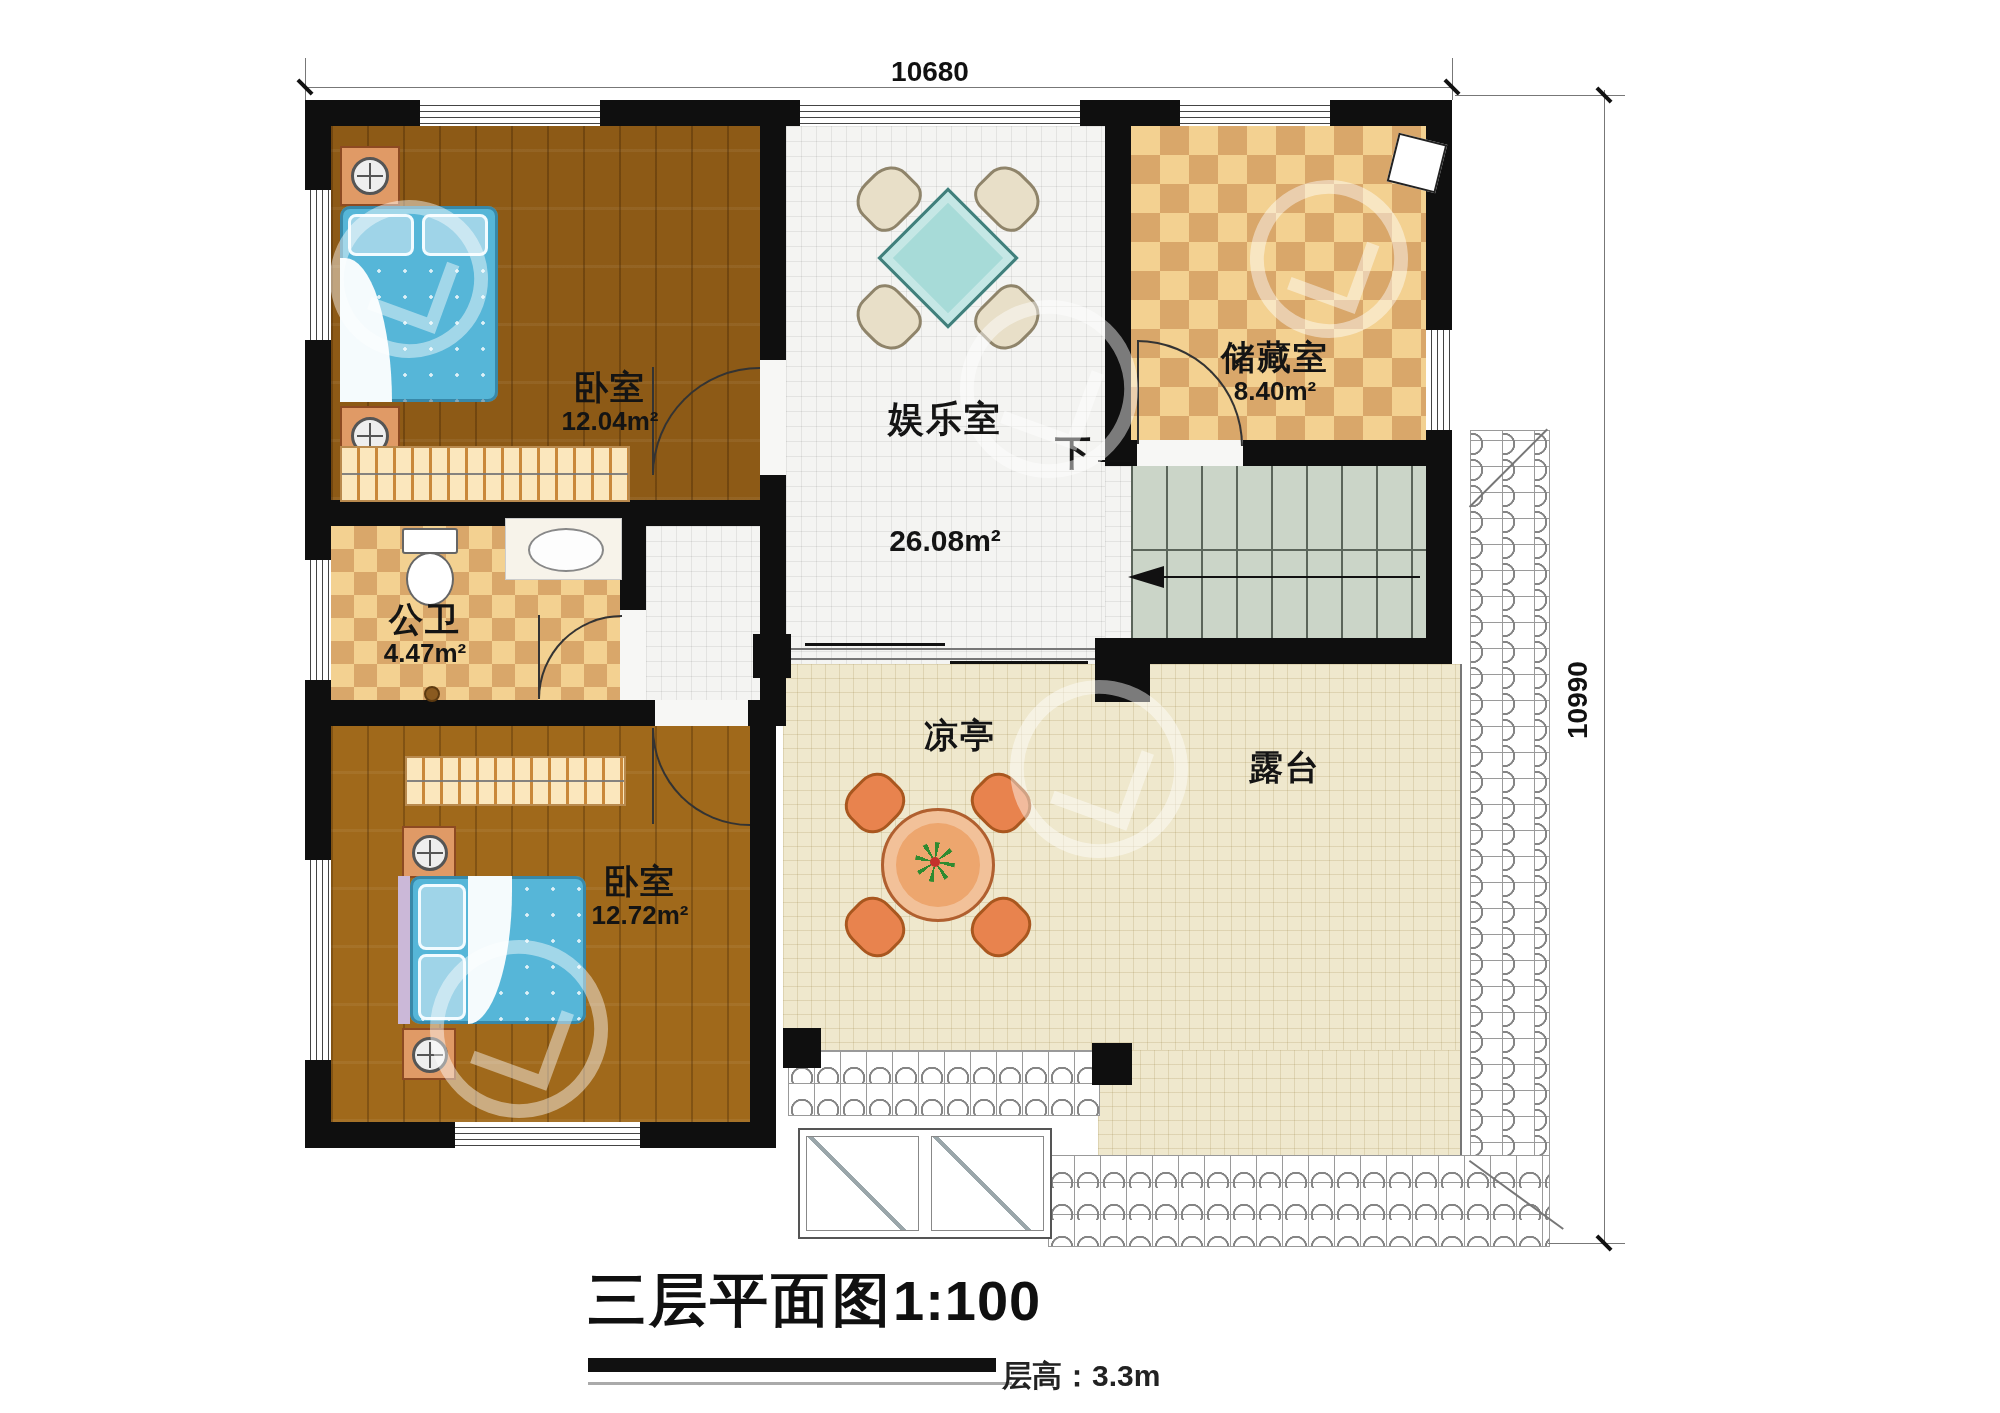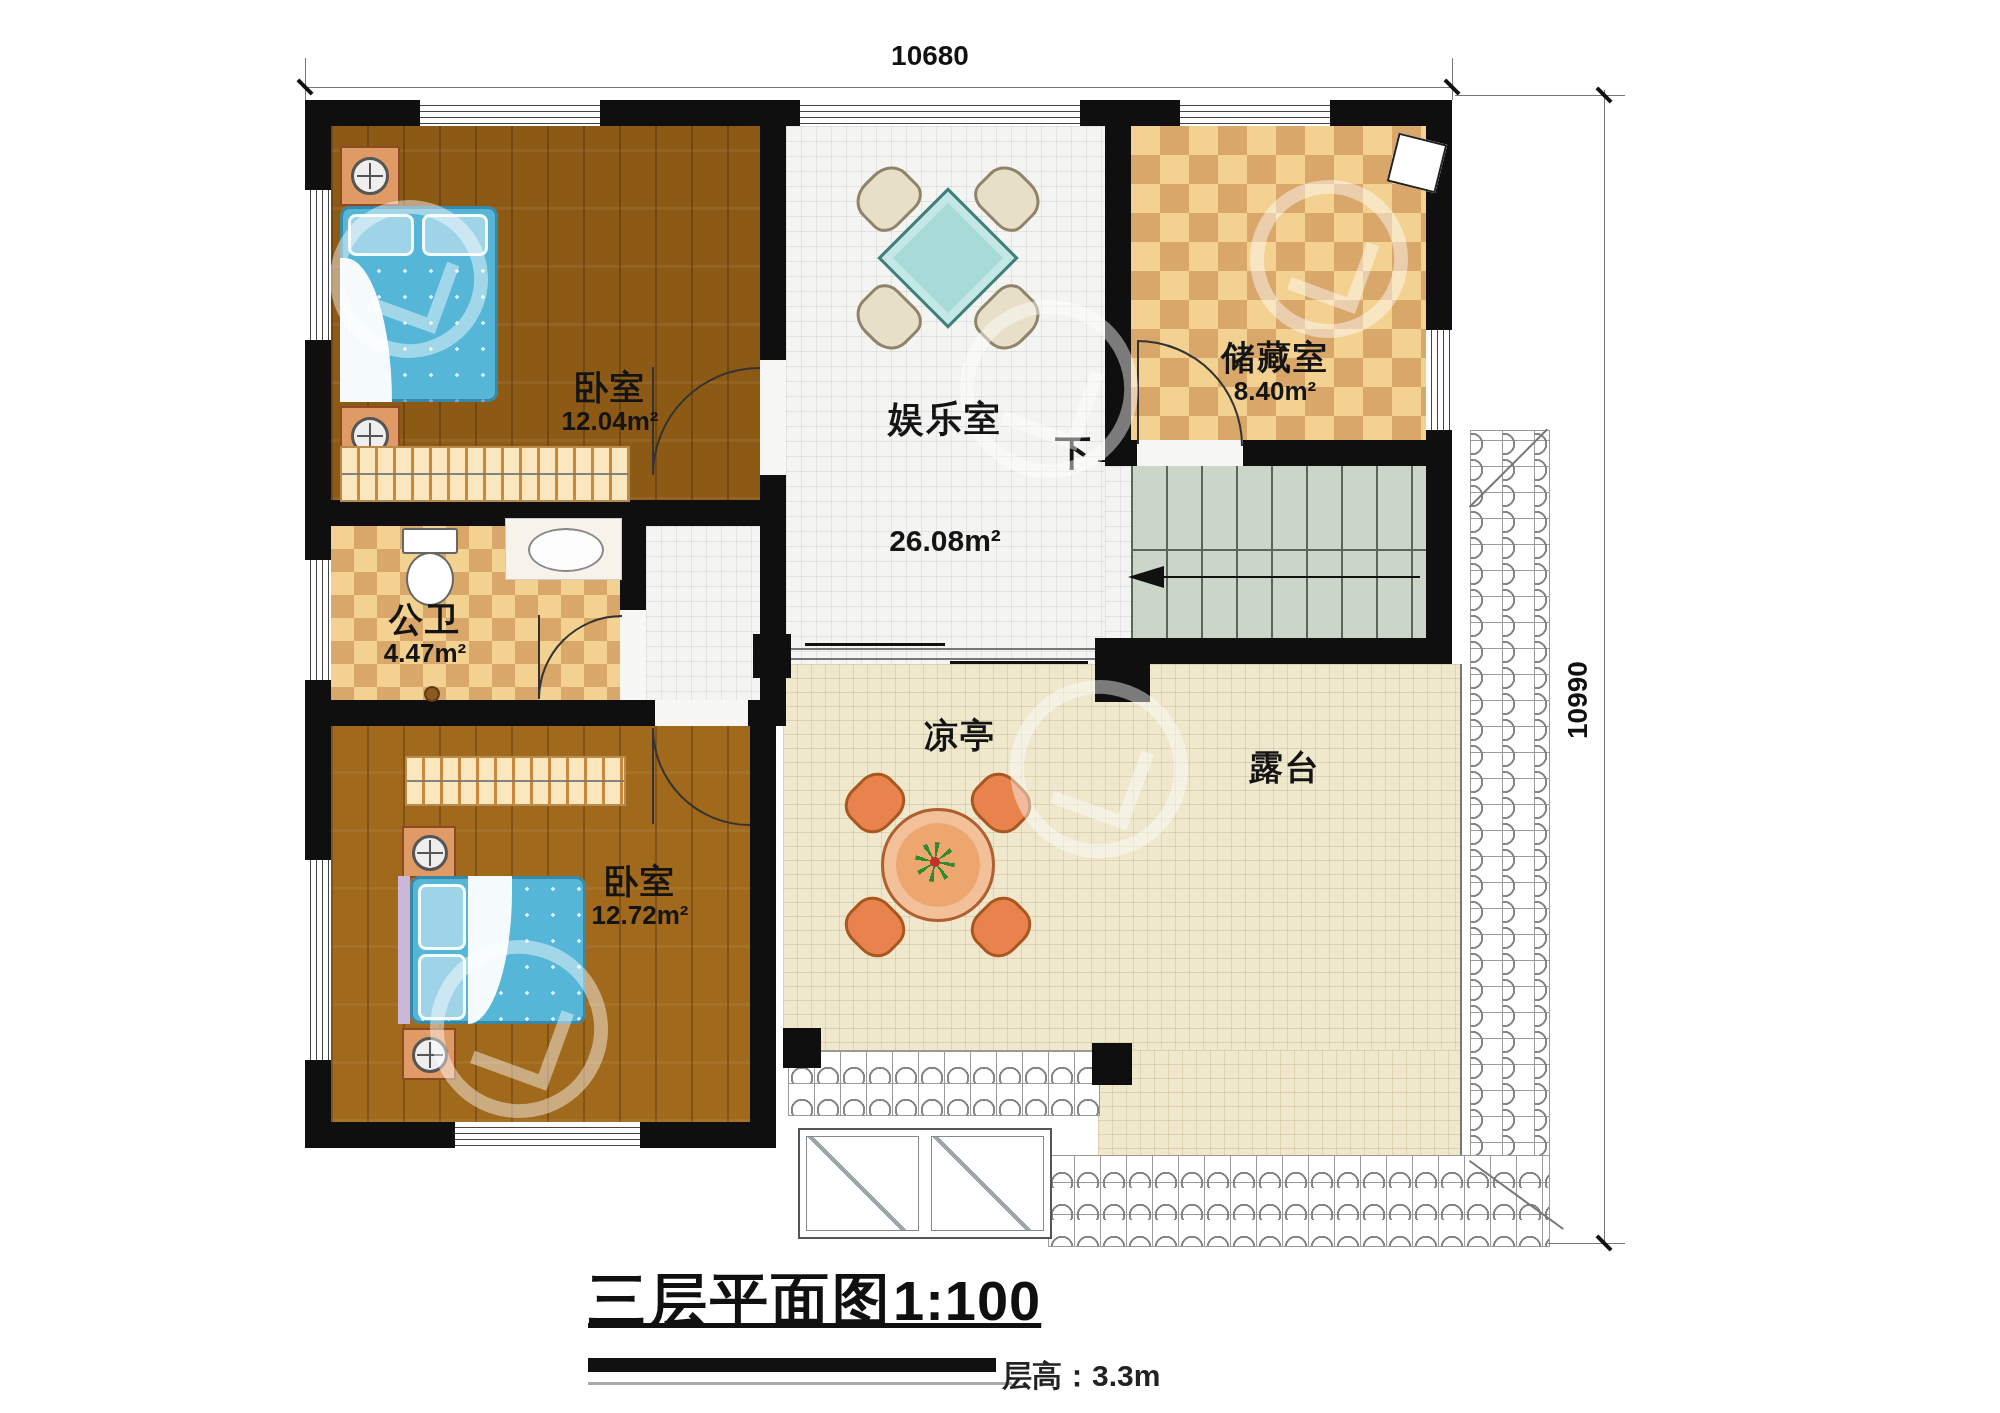--- a/index.html
+++ b/index.html
@@ -259,30 +259,30 @@
   </div>
   <div class="rlabel" style="left:1215px;top:748px;width:140px;">
     <div class="rname">露台</div>
   </div>
 
   <div class="thinline" style="left:305px;top:87px;width:1150px;height:1px;"></div>
   <div class="thinline" style="left:305px;top:58px;width:1px;height:42px;"></div>
   <div class="thinline" style="left:1452px;top:58px;width:1px;height:42px;"></div>
   <div class="tick" style="left:295px;top:85px;"></div>
   <div class="tick" style="left:1442px;top:85px;"></div>
-  <div class="dimlabel" style="left:780px;top:40px;width:300px;">10680</div>
+  <div class="dimlabel" style="left:780px;top:56px;width:300px;">10680</div>
 
   <div class="thinline" style="left:1604px;top:90px;width:1px;height:1153px;"></div>
   <div class="thinline" style="left:1455px;top:95px;width:170px;height:1px;"></div>
   <div class="thinline" style="left:1548px;top:1243px;width:77px;height:1px;"></div>
   <div class="tick" style="left:1594px;top:93px;"></div>
   <div class="tick" style="left:1594px;top:1241px;"></div>
   <div class="dimlabel vdim" style="left:1562px;top:620px;height:160px;">10990</div>
 
-  <div class="titleline" style="left:588px;top:1262px;text-decoration:underline;">
+  <div class="titleline" style="left:588px;top:1262px;">
     <span class="t-main">三层平面图</span>
       <span class="t-scale">1:100</span>
   </div>
   <div class="darkline" style="left:588px;top:1358px;width:408px;height:14px;"></div>
   <div class="thinline" style="left:588px;top:1382px;width:424px;height:3px;background:#aaa;"></div>
   <div class="info" style="left:1002px;top:1348px;margin-top:8px;">层高：3.3m</div>
 
 </div>
 
 </body></html>

